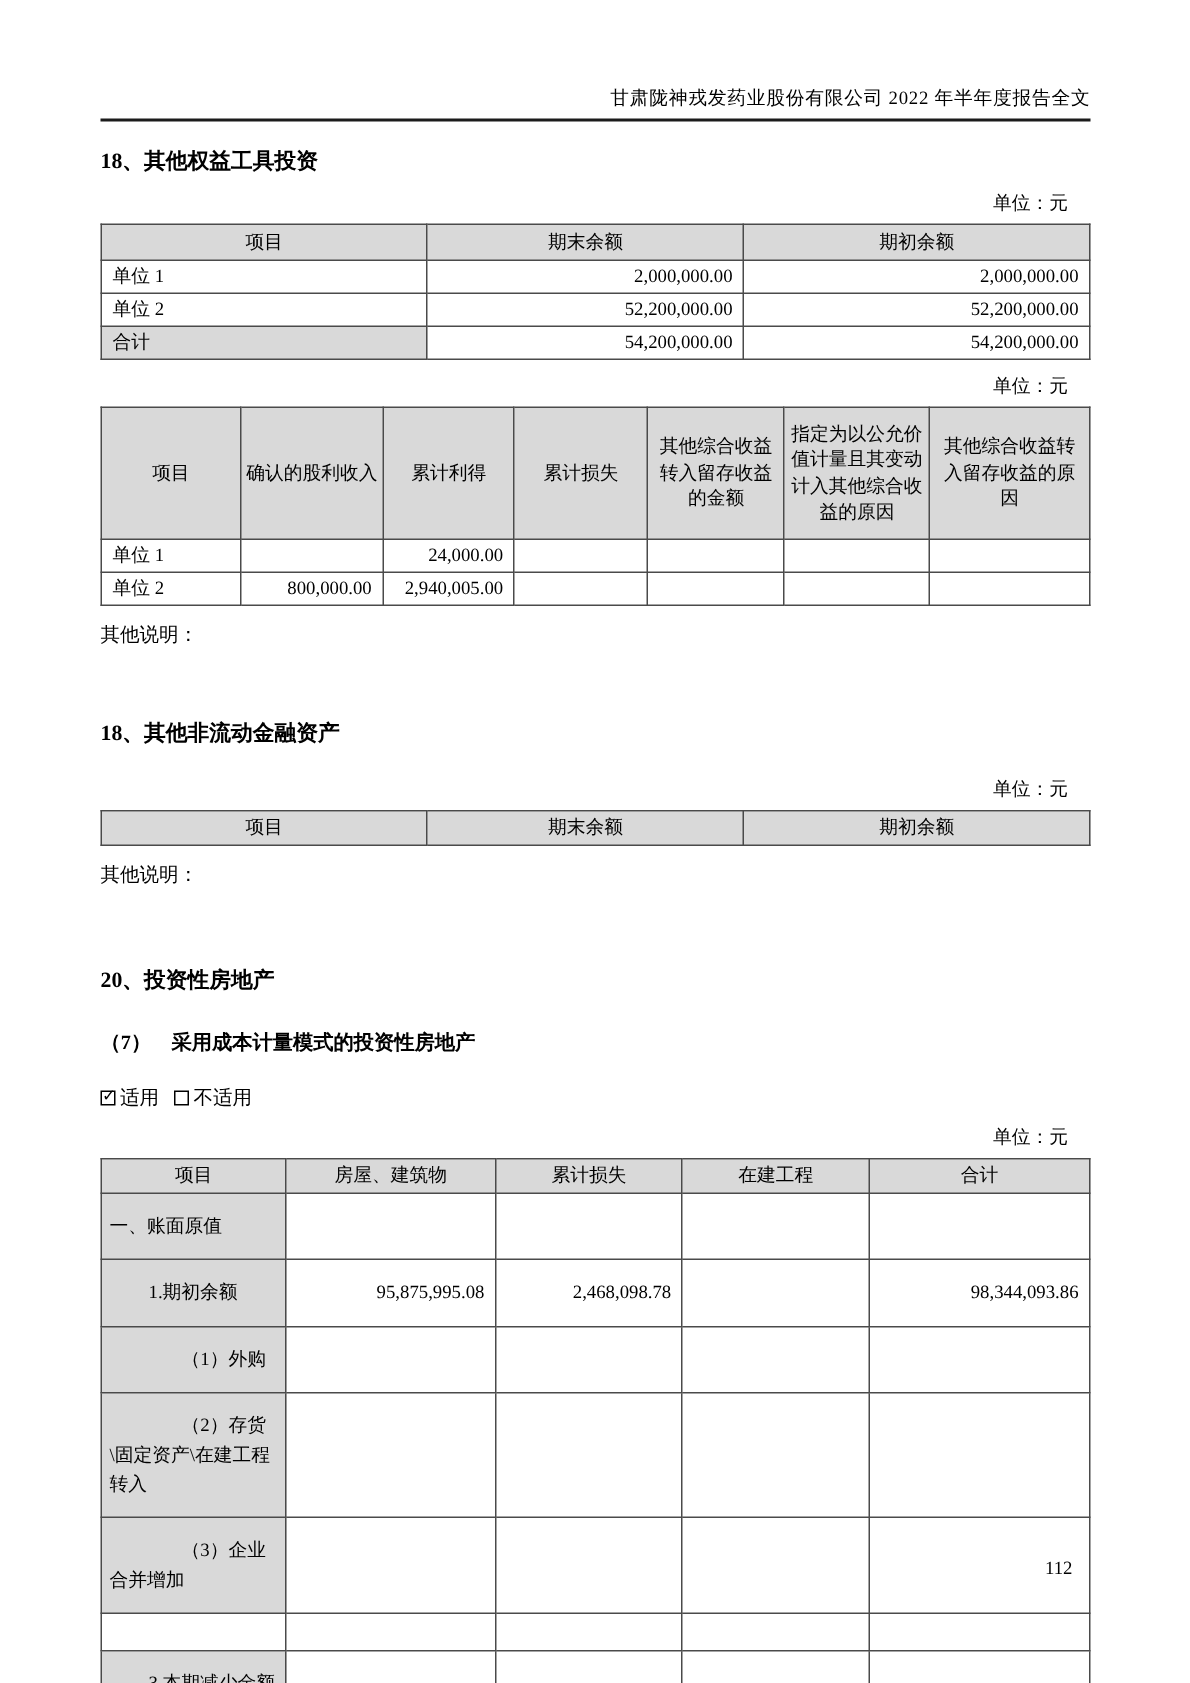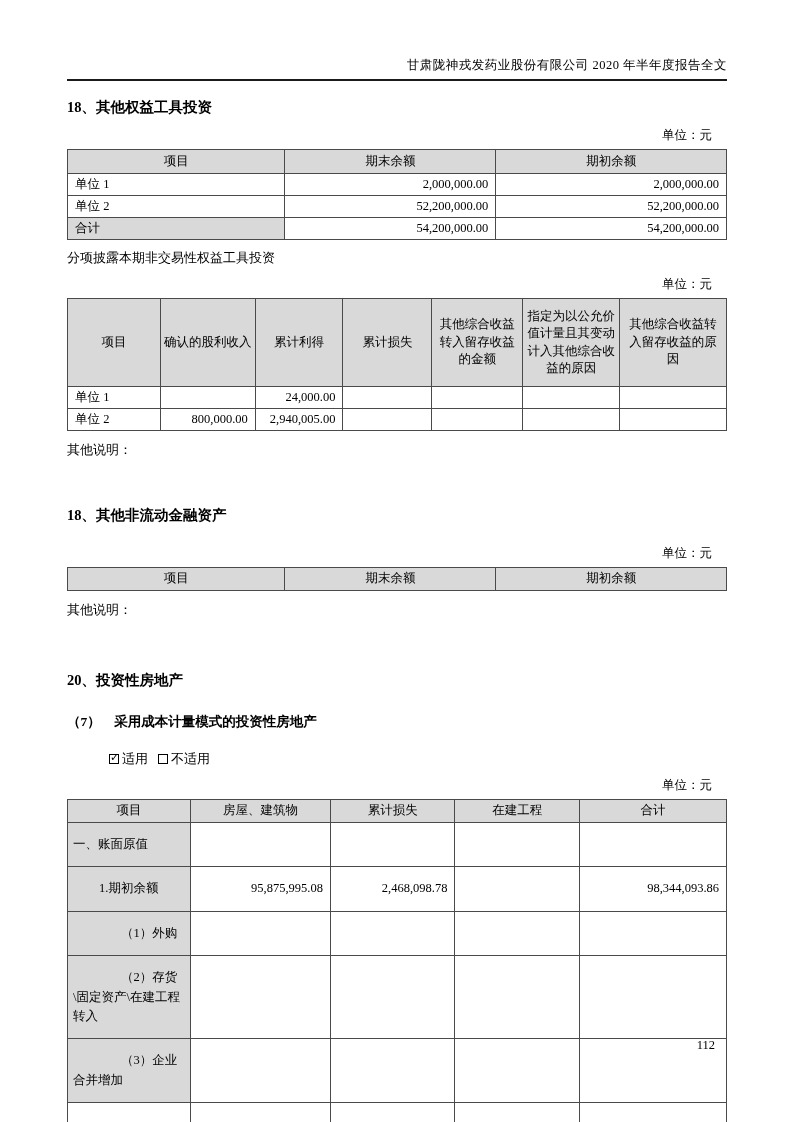--- a/index.html
+++ b/index.html
@@ -57,32 +57,32 @@
   .m-unit4   { margin:9px 0 5px; }
 
   .cb {
     display:inline-block; width:10px; height:10px;
     border:1px solid #000; position:relative; top:1px; margin-right:3px;
   }
   .cb.checked::after {
     content:"✓"; font-family:"DejaVu Sans",sans-serif;
     position:absolute; left:0px; top:-4px; font-size:11px; font-weight:bold;
   }
-  .cb-group { margin-right:10px;margin-left:42px; }
+  .cb-group { margin-right:10px; }
 
   .page-num {
     position:absolute; right:78px; top:1038px; font-size:12.5px;
   }
 </style>
 </head>
 <body>
 
 <div class="content">
 
-  <div class="doc-header">甘肃陇神戎发药业股份有限公司 2020 年半年度报告全文</div>
+  <div class="doc-header">甘肃陇神戎发药业股份有限公司 2022 年半年度报告全文</div>
 
   <div class="sec-title m-title18">18、其他权益工具投资</div>
 
   <div class="unit-line m-unit1">单位：元</div>
 
   <table class="t1">
     <colgroup>
         <col style="width:33%">
         <col style="width:32%">
         <col style="width:35%">
@@ -106,21 +106,20 @@
           <td class="num">52,200,000.00</td>
         </tr>
         <tr class="total">
           <td class="lbl">合计</td>
           <td class="num">54,200,000.00</td>
           <td class="num">54,200,000.00</td>
         </tr>
       </tbody>
   </table>
 
-  <div class="note-line m-note1">分项披露本期非交易性权益工具投资</div>
 
   <div class="unit-line m-unit2">单位：元</div>
 
   <table class="t2">
     <colgroup>
       <col style="width:14.1%">
         <col style="width:14.4%">
         <col style="width:13.3%">
       <col style="width:13.5%">
         <col style="width:13.8%">

